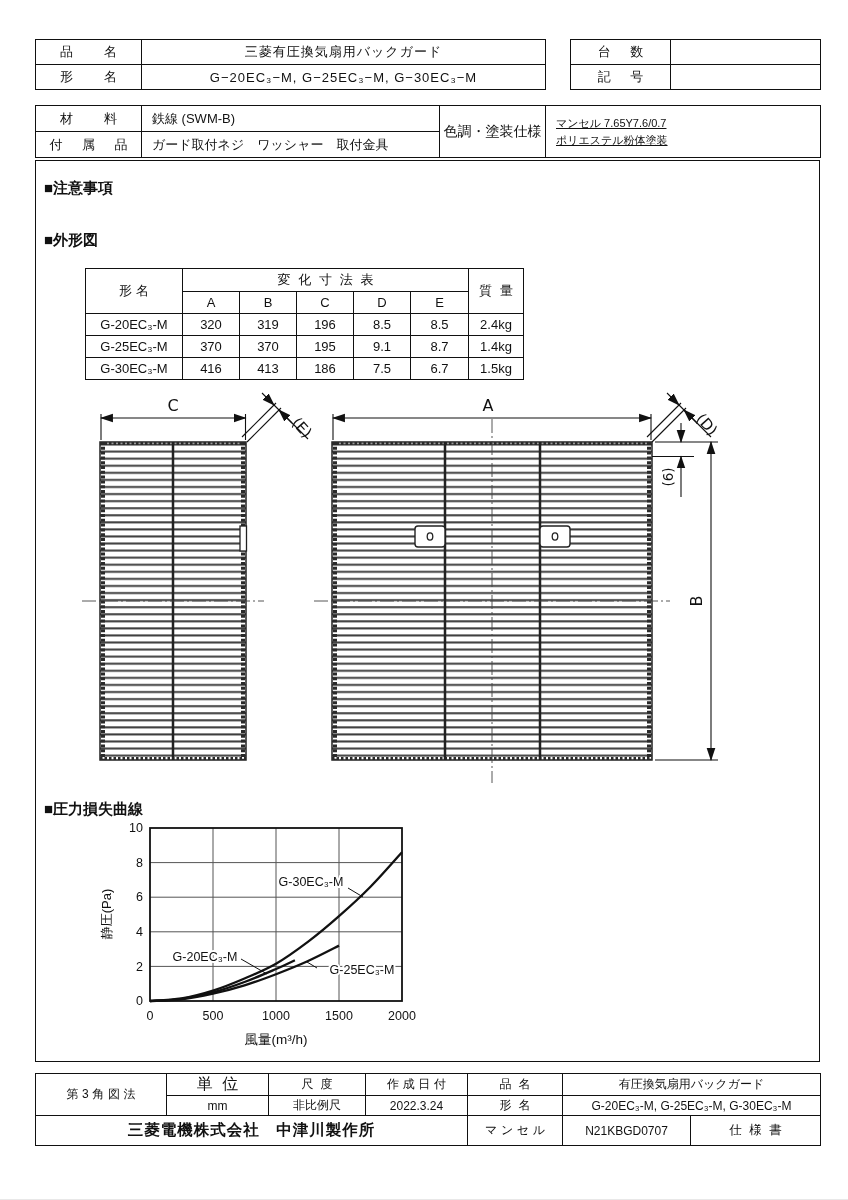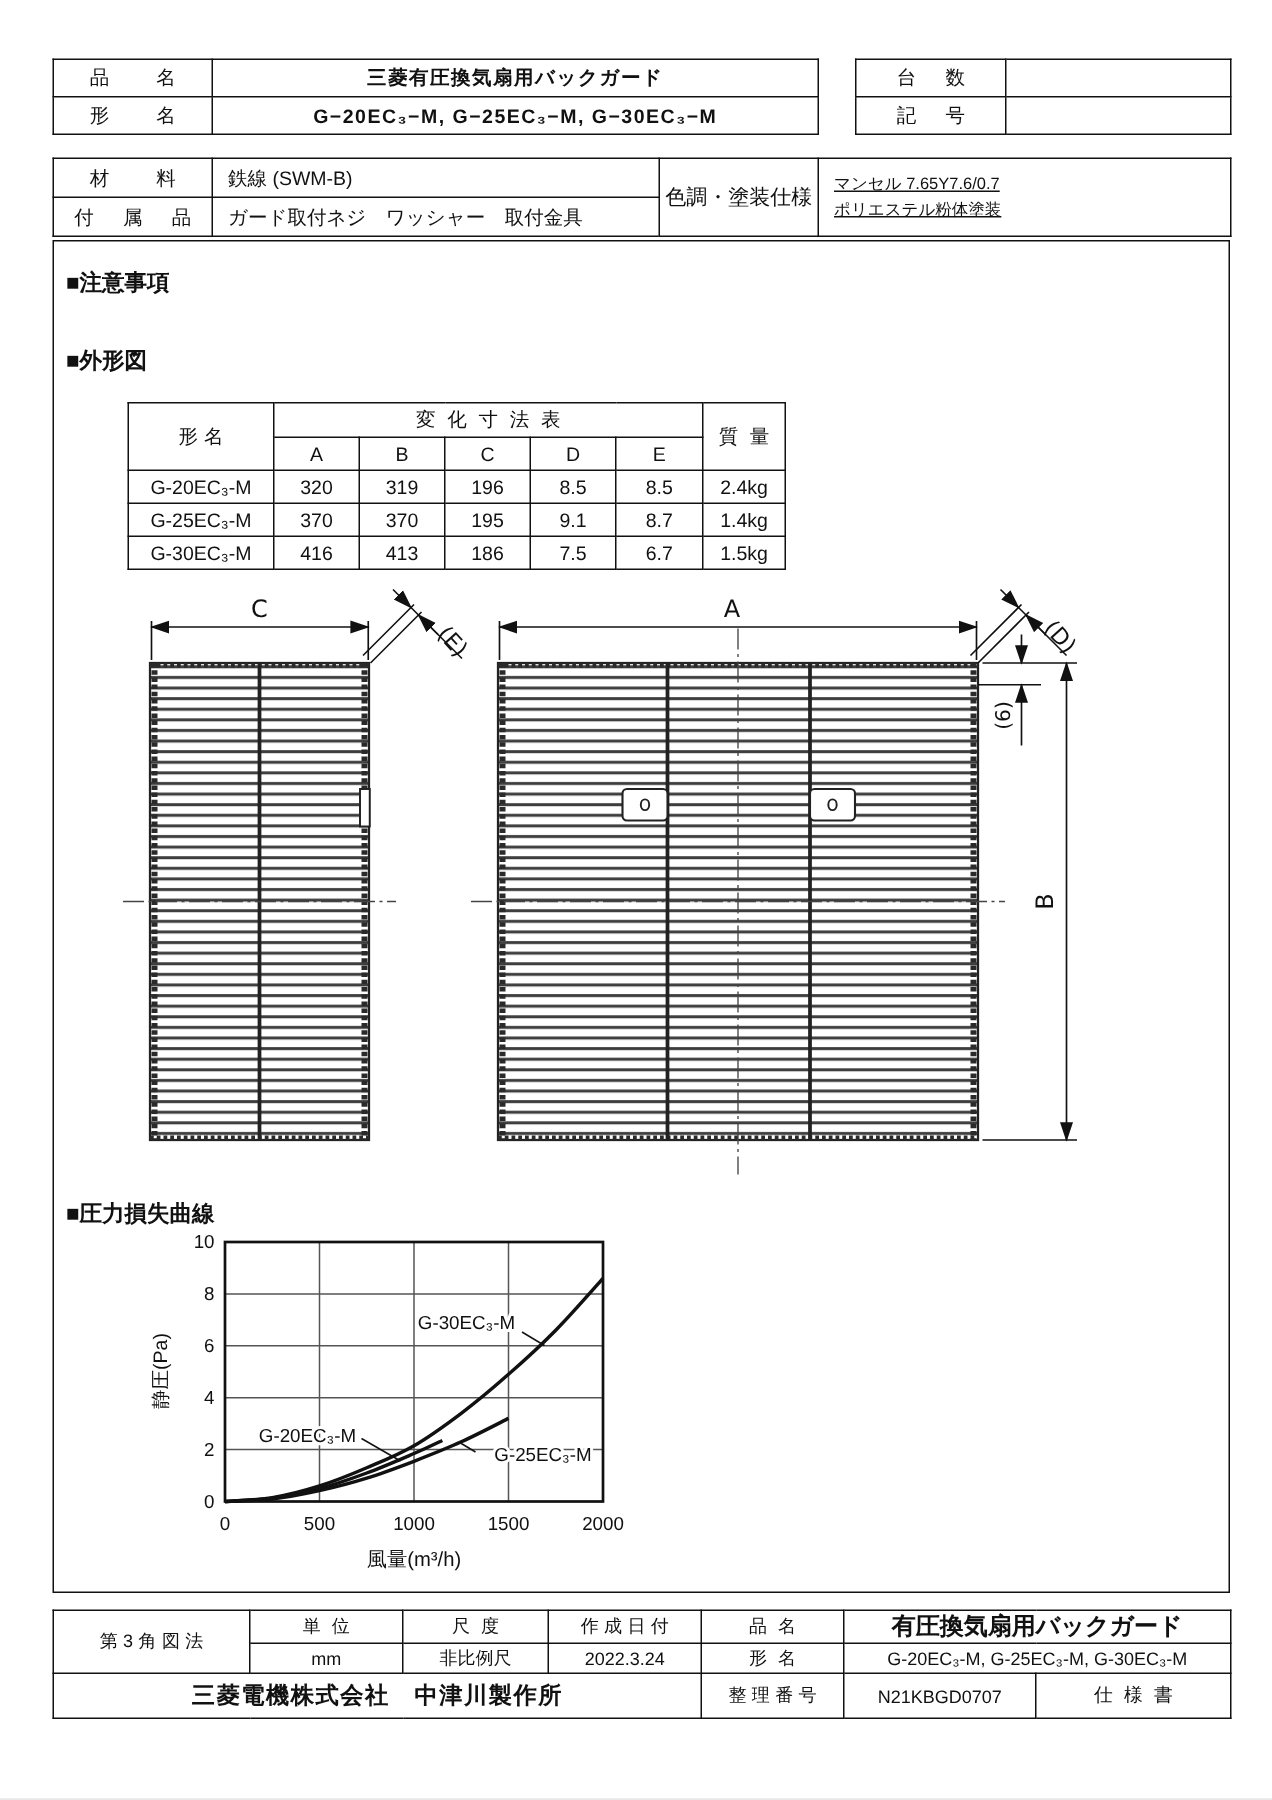--- a/index.html
+++ b/index.html
@@ -7,21 +7,21 @@
         font-family:"Liberation Sans","DejaVu Sans",sans-serif;color:#111;overflow:hidden;}
   .abs{position:absolute;}
   table.t{border-collapse:collapse;table-layout:fixed;position:absolute;}
   table.t td{border:1.5px solid #111;padding:0;text-align:center;vertical-align:middle;
              font-size:13px;overflow:hidden;white-space:nowrap;}
   .lab{font-size:14px;}
   .sp2{letter-spacing:2.4em;margin-right:-2.4em;}
   .sp1{letter-spacing:1.5em;margin-right:-1.5em;}
   .sp05{letter-spacing:0.6em;margin-right:-0.6em;}
   .sp03{letter-spacing:0.3em;margin-right:-0.3em;}
-  .big{font-size:16.5px;font-weight:bold;letter-spacing:1px;}
+  .big{font-size:16.5px;font-weight:normal;letter-spacing:1px;}
   .sec{font-size:15px;font-weight:bold;}
   .note{font-size:12.5px;}
   .left{text-align:left !important;padding-left:10px !important;}
   .frame{border:1.6px solid #111;}
   svg text{font-family:"Liberation Sans","DejaVu Sans",sans-serif;}
   .dimlbl{font-family:"DejaVu Sans",sans-serif;}
 </style>
 </head>
 <body>
 
@@ -289,35 +289,35 @@
         <col style="width:102px">
         <col style="width:97px">
         <col style="width:102px">
         <col style="width:95px">
         <col style="width:128px">
         <col style="width:130px">
       </colgroup>
     <tbody>
         <tr style="height:19px;">
       <td rowspan="2" style="font-size:12px;"><span class="sp03">第3角図法</span></td>
-      <td style="font-size:12px;text-align:center;"><span class="sp05">単位</span></td>
+      <td style="font-size:16px;text-align:center;"><span class="sp05">単位</span></td>
       <td style="font-size:12px;"><span class="sp05">尺度</span></td>
       <td style="font-size:12px;"><span class="sp03">作成日付</span></td>
       <td style="font-size:12px;"><span class="sp05">品名</span></td>
-      <td colspan="2" style="font-size:16px;font-weight:bold;">有圧換気扇用バックガード</td>
+      <td colspan="2" style="font-size:12px;font-weight:normal;">有圧換気扇用バックガード</td>
     </tr>
     <tr style="height:20px;">
       <td style="font-size:12px;">mm</td>
       <td style="font-size:12px;">非比例尺</td>
       <td style="font-size:12px;">2022.3.24</td>
       <td style="font-size:12px;"><span class="sp05">形名</span></td>
       <td colspan="2" style="font-size:12px;">G-20EC₃-M, G-25EC₃-M, G-30EC₃-M</td>
     </tr>
     <tr style="height:30px;">
       <td colspan="4" style="font-size:15.5px;font-weight:bold;letter-spacing:1px;">三菱電機株式会社　中津川製作所</td>
-      <td style="font-size:12px;"><span class="sp03">整理番号</span></td>
+      <td style="font-size:12px;"><span class="sp03">マンセル</span></td>
       <td style="font-size:12px;">N21KBGD0707</td>
       <td style="font-size:12.5px;"><span class="sp05">仕様書</span></td>
     </tr>
   </tbody>
     </table>
 
 </div>
 
 </body></html>

